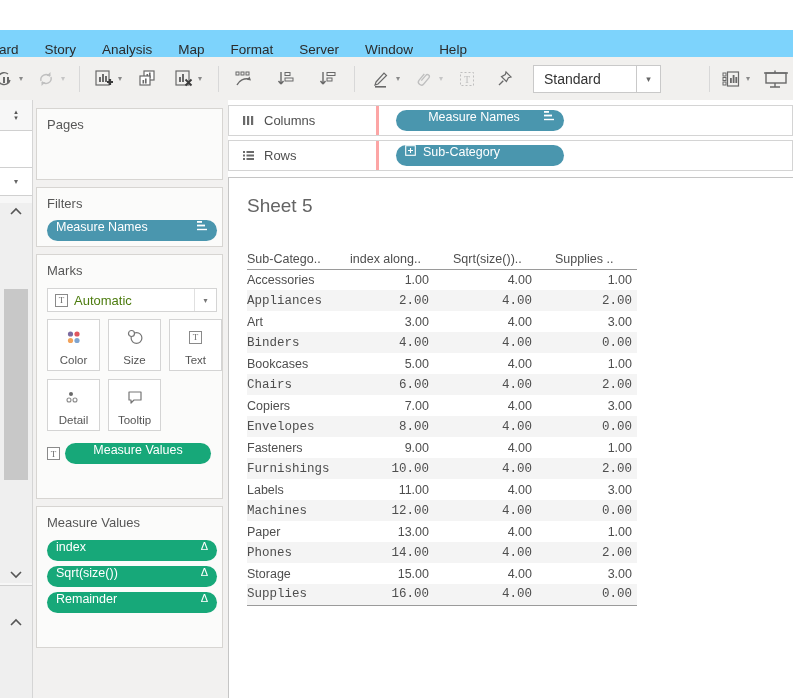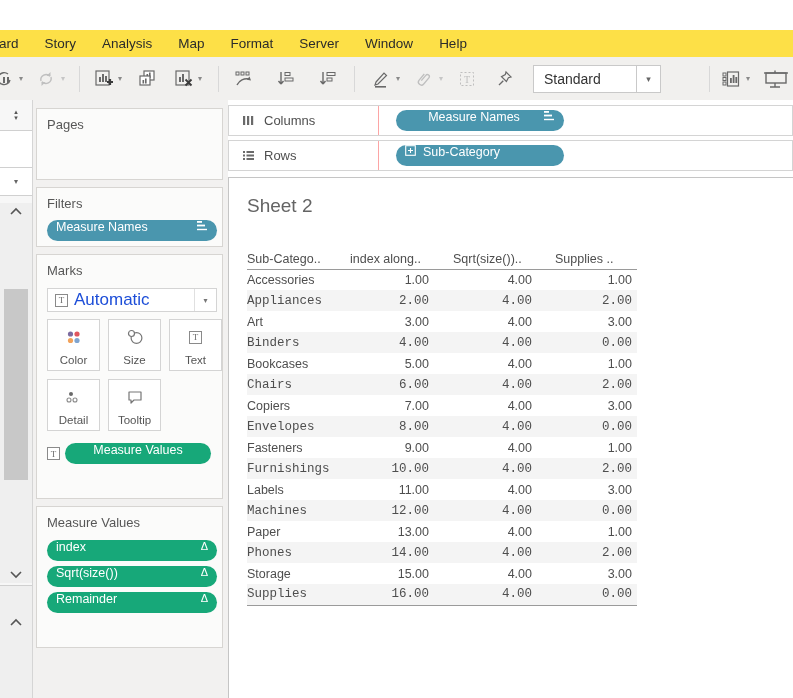--- a/index.html
+++ b/index.html
@@ -3,21 +3,21 @@
 <meta charset="utf-8">
 <style>
   * { box-sizing: border-box; margin: 0; padding: 0; }
   html,body { background:#fff; }
   body { font-family:"Liberation Sans", sans-serif; }
   #app { position:relative; width:793px; height:698px; background:#fff; overflow:hidden;
          font-family:"Liberation Sans", sans-serif; color:#333; }
 
   
   .titlebar { height:30px; background:#fff; }
-  .menubar { height:27px; display:flex; align-items:center; background:#fde047; }
+  .menubar { height:27px; display:flex; align-items:flex-end; background:#7dd3fc; }
   .menu-item { padding:0 13px; font-size:13.5px; color:#2b2b2b; white-space:nowrap; cursor:default; }
   .menu-item:first-child { margin-left:-14px; }
 
   
   .toolbar { height:43px; background:#f1f0ee; display:flex; align-items:center; overflow:hidden; }
   .tb-btn { display:flex; align-items:center; justify-content:center; height:30px; min-width:22px; color:#696969; }
   .tb-btn svg { display:block; }
   .tb-btn.disabled { color:#bfbfbf; }
   .tb-caret { width:12px; display:flex; align-items:center; justify-content:center; color:#8a8a8a; font-size:8px; }
   .tb-caret.disabled { color:#c6c6c6; }
@@ -61,21 +61,21 @@
   .pill .pl { flex:1; white-space:nowrap; overflow:hidden; }
   .pill.blue { background:var(--pill-blue,#4A96AE); }
   .pill.green { background:var(--pill-green,#17A879); }
   .pill .badge { font-size:11px; color:#fff; }
   .sidebar .pill { margin-top:9px; }
 
   
   .mark-type { margin-top:10px; height:24px; background:#fff; border:1px solid #d4d4d4;
                display:flex; align-items:center; }
   .mark-type .mt-icon { margin:0 6px 0 7px; }
-  .mark-type .mt-val { flex:1; font-size:17px; color:#1d4ed8; }
+  .mark-type .mt-val { flex:1; font-size:13px; color:#4d7c0f; }
   .mark-type .mt-caret { width:22px; align-self:stretch; border-left:1px solid #e0e0e0;
                display:flex; align-items:center; justify-content:center; color:#777; font-size:8px; }
   .marks-grid { margin-top:7px; display:flex; flex-wrap:wrap; gap:8px; width:178px; }
   .mark-btn { width:53px; height:52px; background:#fff; border:1px solid #d4d4d4;
               display:flex; flex-direction:column; align-items:center; justify-content:flex-end;
               padding-bottom:4px; }
   .mark-btn .mb-icon { flex:1; display:flex; align-items:center; justify-content:center; }
   .mark-btn .mb-label { font-size:11.5px; color:#555; }
   .marks-pill-row { margin-top:12px; display:flex; align-items:center; }
   .marks-pill-row .tbox { margin-right:5px; }
@@ -83,21 +83,21 @@
   .marks-pill-row .pill .pl { flex:0 1 auto; }
 
   .tbox { width:13px; height:13px; border:1px solid #8a8a8a; display:flex; align-items:center;
           justify-content:center; font-size:9px; color:#6a6a6a; background:#fff;
           font-family:"Liberation Serif", serif; }
 
   
   .main { flex:1; display:flex; flex-direction:column; padding-top:5px; }
   .shelf { height:31px; background:#fff; border:1px solid #d4d4d4; display:flex; align-items:center;
            margin-bottom:4px; }
-  .shelf-label { width:150px; align-self:stretch; border-right:1px solid #fca5a5; display:flex;
+  .shelf-label { width:150px; align-self:stretch; border-right:3px solid #fca5a5; display:flex;
                  align-items:center; padding-left:13px; }
   .shelf-label .sl-icon { margin-right:9px; display:flex; }
   .shelf-label .sl-text { font-size:13px; color:#4f4f4f; }
   .shelf-pills { flex:1; display:flex; align-items:center; padding-left:17px; }
   .shelf-pills .pill { width:168px; }
 
   .sheet-area { flex:1; margin-top:2px; border-top:1px solid #c5c5c5; border-left:1px solid #c5c5c5;
                 background:#fff; padding:17px 0 0 18px; }
   .sheet-title { font-size:19px; color:#646464; font-weight:400; }
 
@@ -444,21 +444,21 @@
                   <rect x="0.7" y="0.7" width="9.6" height="9.6" fill="none" stroke="#fff" stroke-width="1.1"></rect>
                   <path d="M5.5 3 v5 M3 5.5 h5" stroke="#fff" stroke-width="1.1"></path>
                 </svg>
             </span>
             <span class="pl">Sub-Category</span>
           </div>
         </div>
       </div>
 
       <div class="sheet-area">
-        <div class="sheet-title">Sheet 2</div>
+        <div class="sheet-title">Sheet 5</div>
 
         <table class="datatable">
           <thead>
             <tr>
               <th class="c0">Sub-Catego..</th>
               <th class="c1">index along..</th>
               <th class="c2">Sqrt(size())..</th>
               <th class="c3">Supplies ..</th>
             </tr>
           </thead>

